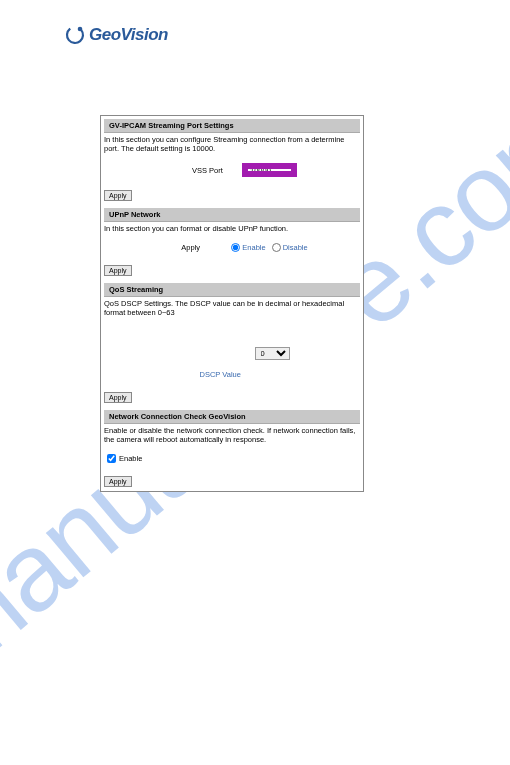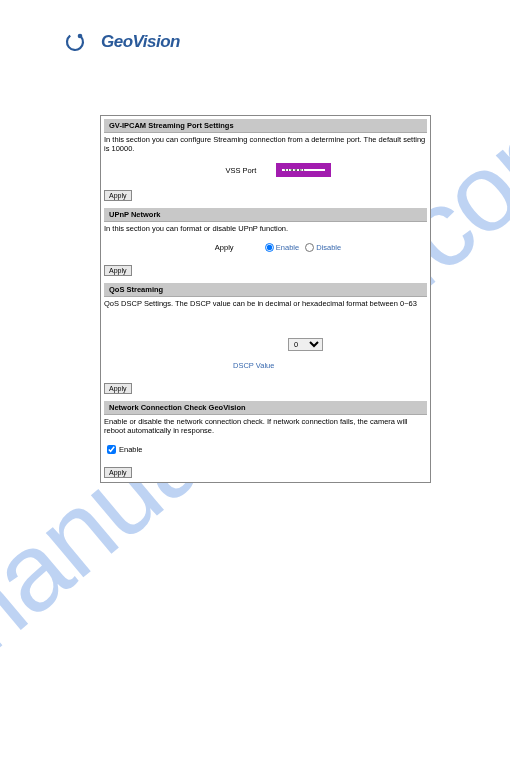--- a/index.html
+++ b/index.html
@@ -20,43 +20,43 @@
       color: rgba(70, 130, 220, 0.35);
       font-weight: 400;
       white-space: nowrap;
       pointer-events: none;
       z-index: 5;
       font-family: Arial, sans-serif;
       letter-spacing: -2px;
     }
     .logo {
       position: absolute;
-      top: 32px;
+      top: 25px;
       left: 65px;
       display: flex;
-      gap: 16px;
+      gap: 4px;
     }
     .logo-icon {
       width: 20px;
       height: 20px;
       position: relative;
     }
     .logo-icon svg { display: block; }
     .logo-text {
       font-size: 17px;
       font-weight: bold;
       color: #2a5a9a;
       font-style: italic;
       letter-spacing: -0.5px;
     }
     .panel {
       position: absolute;
       top: 115px;
       left: 100px;
-      width: 331px;
+      width: 264px;
       border: 1px solid #888;
       background: #fff;
       font-size: 7.5px;
       color: #000;
       z-index: 10;
     }
     .section-header {
       background: #c8c8c8;
       padding: 2px 5px;
       font-weight: bold;

